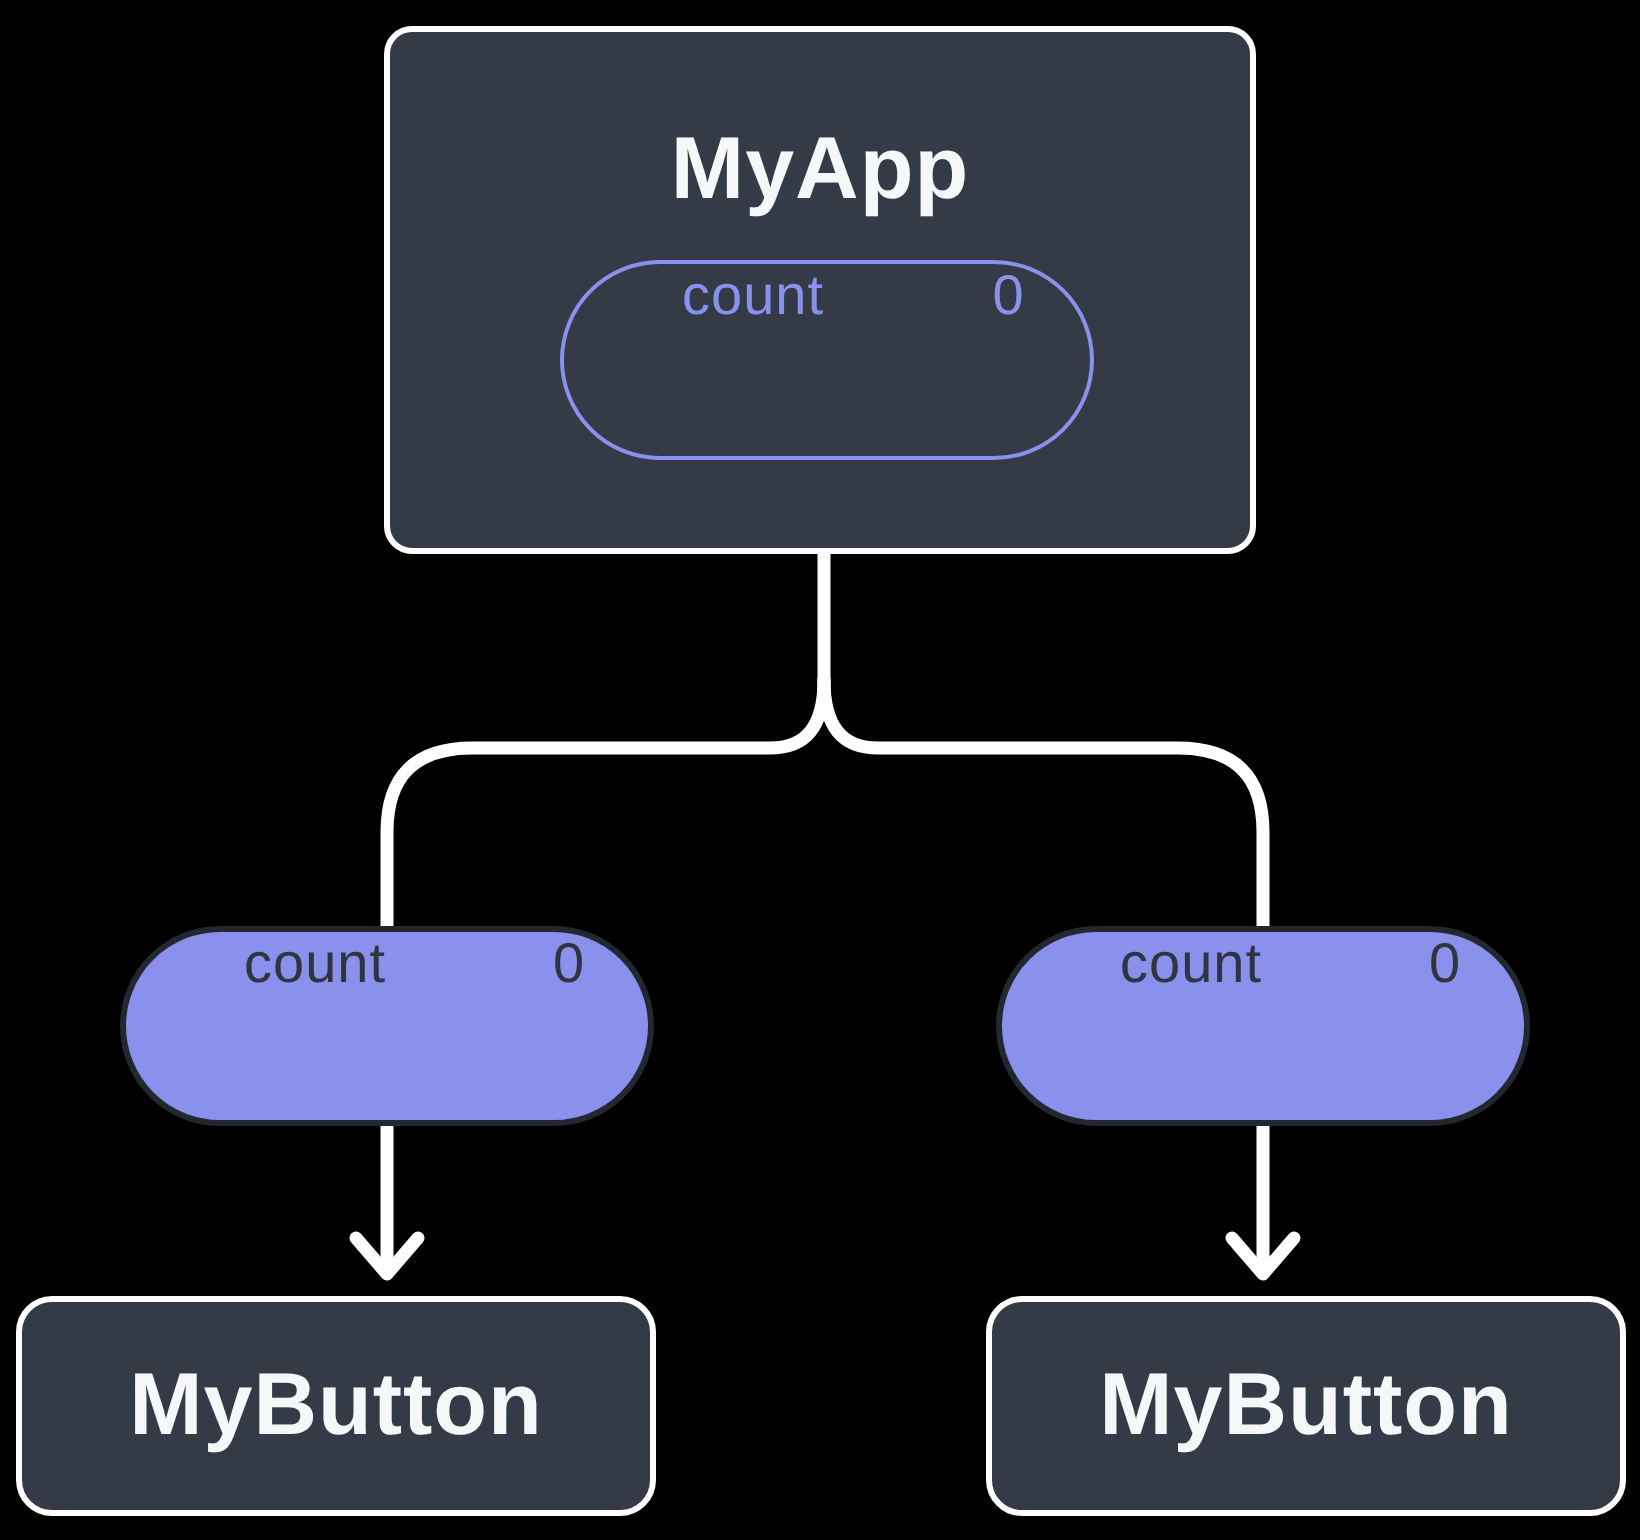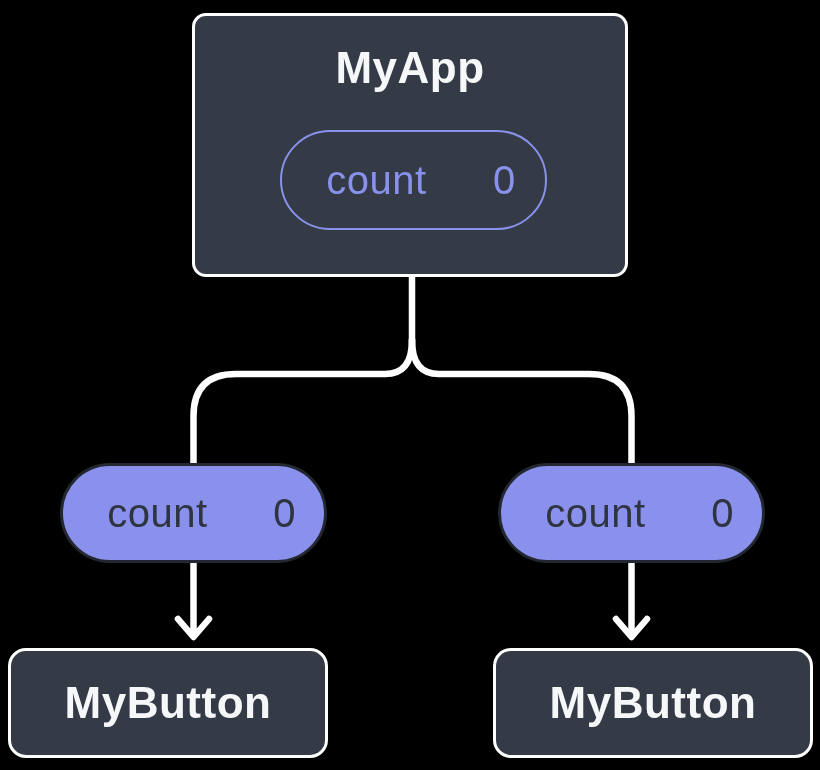--- a/index.html
+++ b/index.html
@@ -56,33 +56,33 @@
     color: #F6F7F9;
     font-size: 44px;
     font-weight: 700;
     letter-spacing: 0.5px;
     white-space: nowrap;
   }
   .root .card-title {
     position: absolute;
     left: 0;
     right: 0;
-    top: 27px;
+    top: 44px;
     text-align: center;
   }
   .pill {
     position: absolute;
     box-sizing: border-box;
     width: 267px;
     height: 100px;
     border-radius: 50px;
     display: flex;
-    align-items: center;
+    align-items: flex-start;
     overflow: hidden;
-    font-size: 40px;
+    font-size: 28px;
     letter-spacing: 0.5px;
   }
   .pill .cell {
     display: flex;
     align-items: center;
     justify-content: center;
   }
   .pill .cell.label { width: 169px; padding-left: 10px; }
   .pill .cell.value { flex: 1; }
   .pill .divider { width: 3px; }

